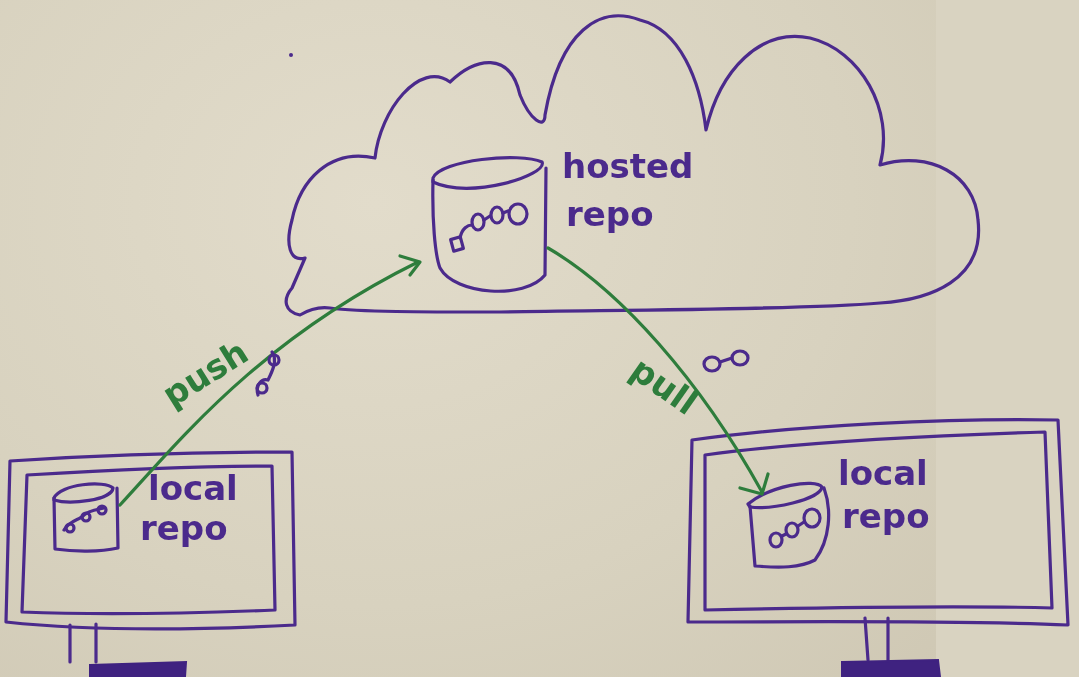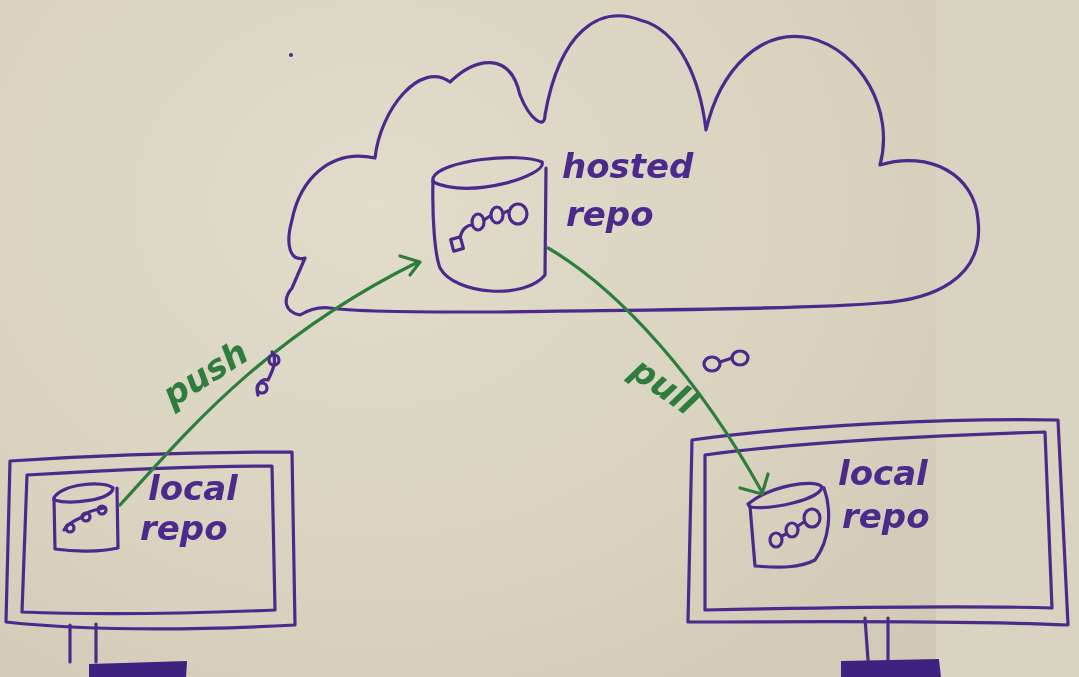--- a/index.html
+++ b/index.html
@@ -4,21 +4,20 @@
   <style>
     html, body { margin: 0; padding: 0; }
     body {
       width: 1079px; height: 677px; overflow: hidden;
       background: #d9d3c1;
       font-family: "DejaVu Sans", sans-serif;
     }
     #canvas {
       position: relative; width: 936px; height: 677px;
       background: radial-gradient(ellipse at 40% 30%, #e2dccb 0%, #d8d2bf 60%, #cfc8b4 100%);
-      font-style: italic;
     }
     svg { position: absolute; left: 0; top: 0; }
     .ink { fill: none; stroke: #4b2a8c; stroke-width: 3.2; stroke-linecap: round; stroke-linejoin: round; }
     .ink-fill { fill: #3f2280; stroke: #3f2280; stroke-width: 2; }
     .green { fill: none; stroke: #2e7d3c; stroke-width: 3.2; stroke-linecap: round; stroke-linejoin: round; }
     .hand { font-family: "DejaVu Sans", sans-serif; font-weight: bold; }
     .label-purple { fill: #4b2a8c; font-size: 34px; }
     .label-green { fill: #2e7d3c; font-size: 34px; }
   </style>
 </head>

